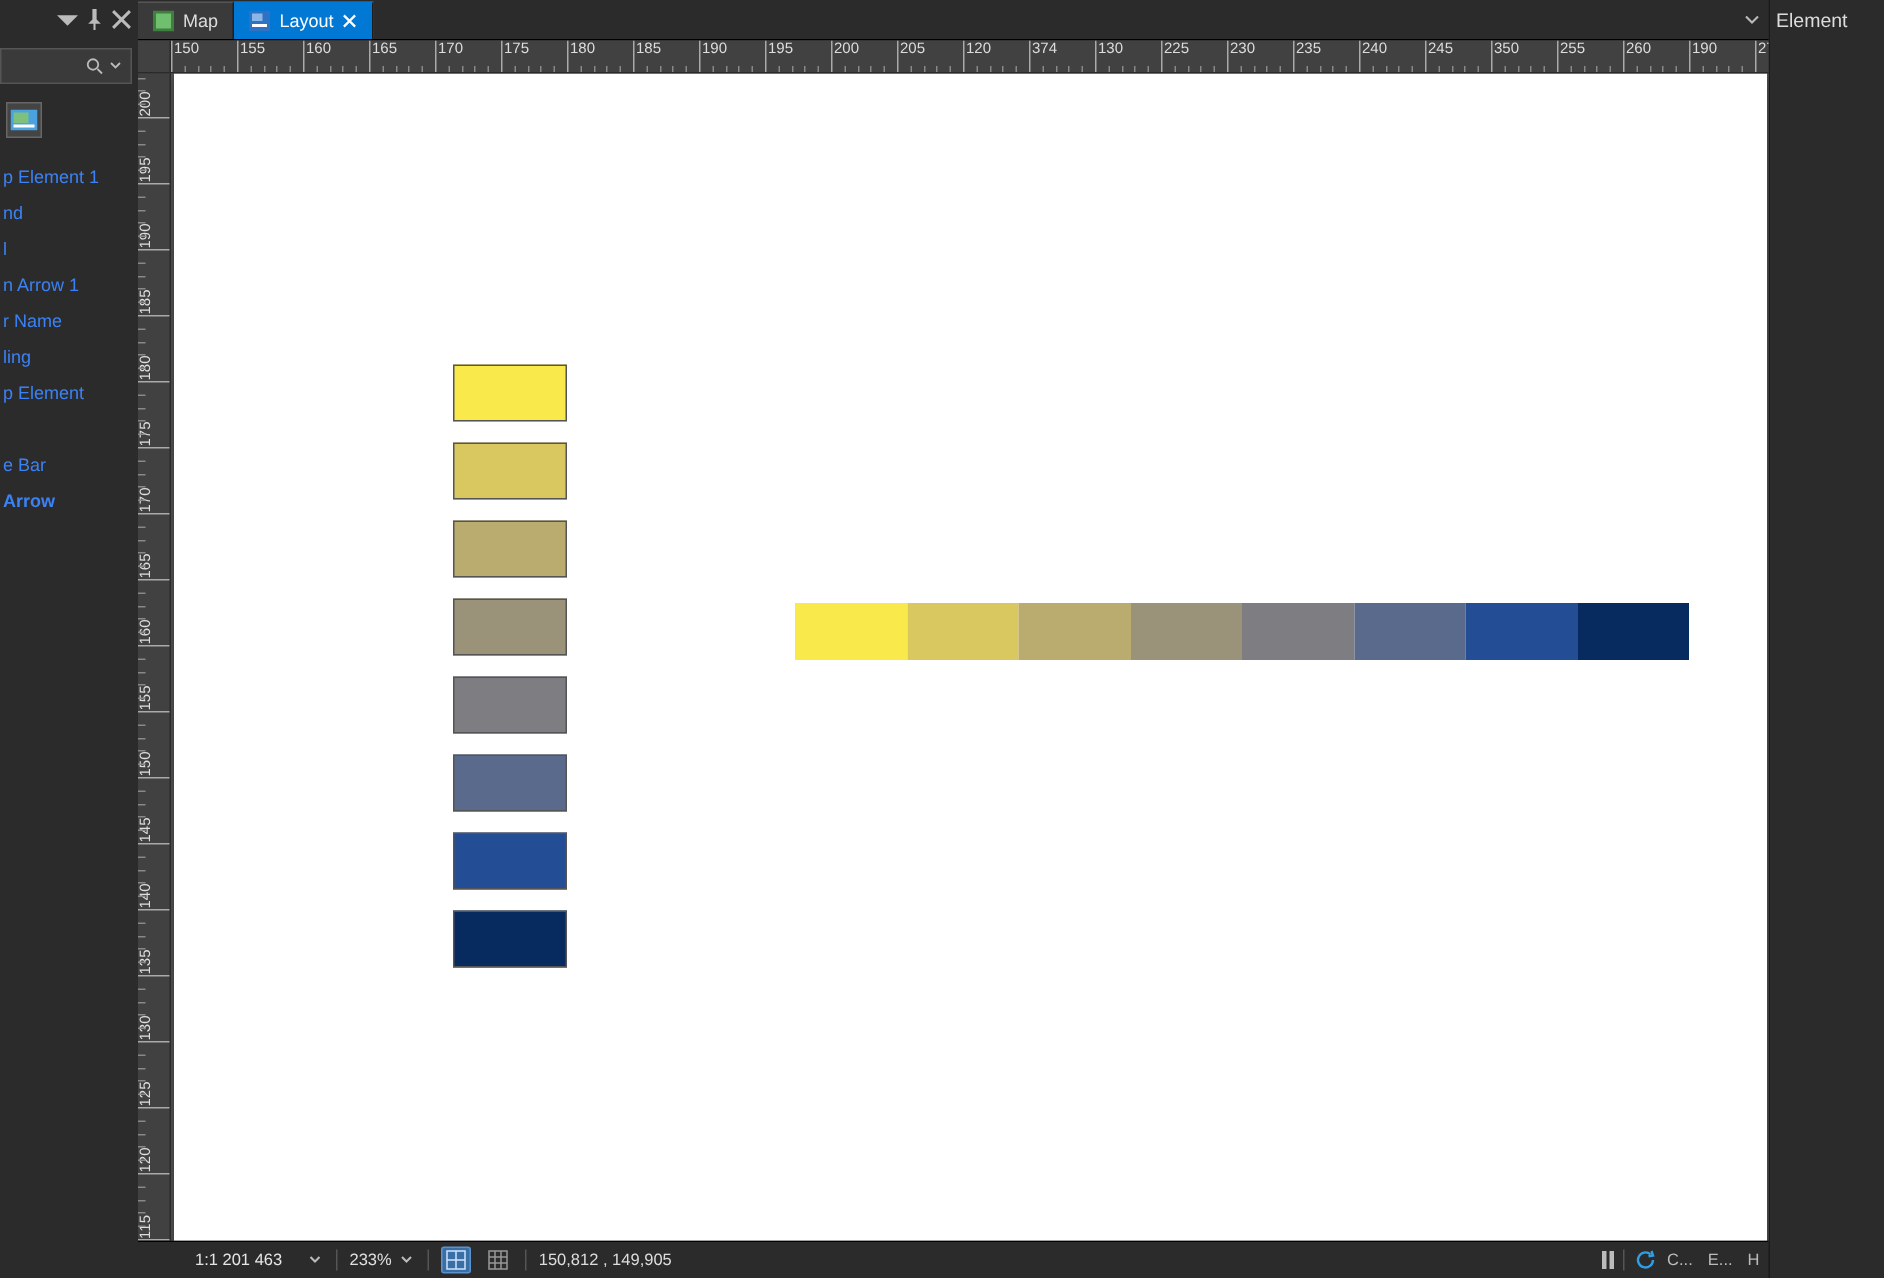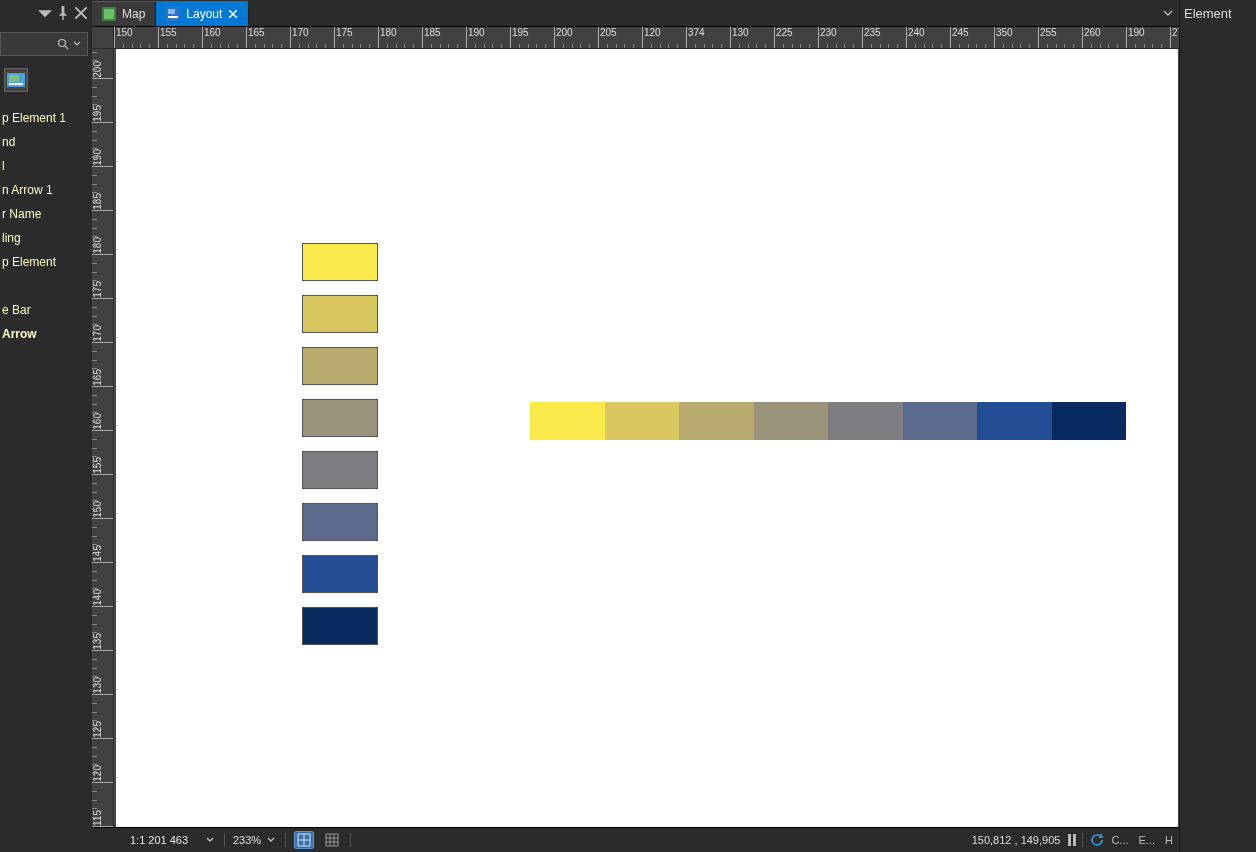--- a/index.html
+++ b/index.html
@@ -8,21 +8,21 @@
 
   
   .left-panel { width: 92px; height: 852px; background: #2b2b2b; display: flex; flex-direction: column; }
   .left-header { height: 26px; display: flex; justify-content: flex-end; align-items: center; gap: 4px; padding: 0 4px; color: #ccc; }
   .hdr-btn { width: 14px; height: 14px; display:flex; align-items:center; justify-content:center; cursor:pointer; color:#bbb; }
   .left-search { height: 36px; display:flex; align-items:center; padding:4px 4px 4px 0; }
   .search-box { flex:1; height:24px; background:#3a3a3a; border:1px solid #555; display:flex; align-items:center; justify-content:flex-end; padding:0 6px; }
   .drawing-icon { margin: 6px 0 14px 4px; width:24px; height:24px; background:#444; border:1px solid #666; display:flex; align-items:center; justify-content:center; }
   .drawing-icon svg { width:18px; height:14px; }
   .tree { flex:1; overflow:hidden; }
-  .tree-item { height:24px; display:flex; align-items:center; white-space:nowrap; overflow:hidden; color:#fef9c3; padding-left:2px; }
+  .tree-item { height:24px; display:flex; align-items:center; white-space:nowrap; overflow:hidden; color:#3b82f6; padding-left:2px; }
   .tree-item.bold { font-weight:700; }
 
   
   .center { flex:1; display:flex; flex-direction:column; min-width:0; }
 
   
   .tabstrip { height:27px; background:#2b2b2b; display:flex; align-items:flex-end; border-bottom:1px solid #000; position:relative; }
   .tab { height:25px; padding:0 10px; display:flex; align-items:center; gap:6px; background:#3a3a3a; color:#ddd; cursor:pointer; border-top:1px solid #555; border-right:1px solid #1e1e1e; }
   .tab.active { background:#0078d4; color:#fff; border-top:1px solid #0078d4; }
   .tab-icon { width:14px; height:14px; }
@@ -56,21 +56,21 @@
 
   
   .statusbar { height:25px; background:#2b2b2b; display:flex; align-items:center; gap:8px; padding:0 6px; border-top:1px solid #000; font-size:11px; color:#e0e0e0; }
   .scale-box { display:flex; align-items:center; gap:4px; }
   .scale-input { width:70px; height:18px; background:transparent; border:none; color:#e6e6e6; text-align:left; font-family:inherit; font-size:11px; }
   .dd { width:12px; height:12px; display:flex; align-items:center; justify-content:center; cursor:pointer; }
   .sep { width:1px; height:14px; background:#555; }
   .zoom { display:flex; align-items:center; gap:4px; }
   .mode-btn { width:20px; height:18px; display:flex; align-items:center; justify-content:center; border:1px solid transparent; border-radius:2px; }
   .mode-btn.active { background:#3a6fa5; border-color:#5c93cc; }
-  .status-spacer { flex:1; text-align:right; }
+  .status-spacer { flex:1; text-align:left; }
   .coord { color:#ddd; }
   .pause { display:flex; gap:2px; }
   .bar { width:3px; height:12px; background:#bbb; }
   .refresh { width:16px; height:16px; display:flex; align-items:center; justify-content:center; }
   .sb-right { margin-left:auto; display:flex; align-items:center; gap:6px; }
   .sb-letters { display:flex; gap:10px; color:#bbb; overflow:hidden; }
 
   
   .right-panel { width:77px; background:#2b2b2b; border-left:1px solid #1a1a1a; display:flex; flex-direction:column; align-items:flex-start; padding:6px 4px; }
   .right-title { color:#ddd; font-size:13px; white-space:nowrap; }

